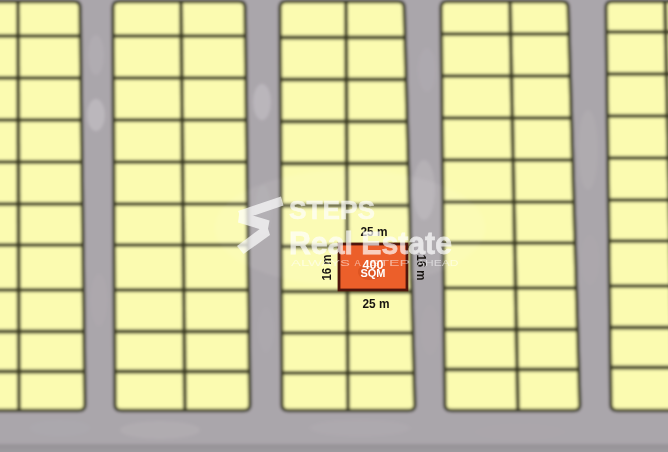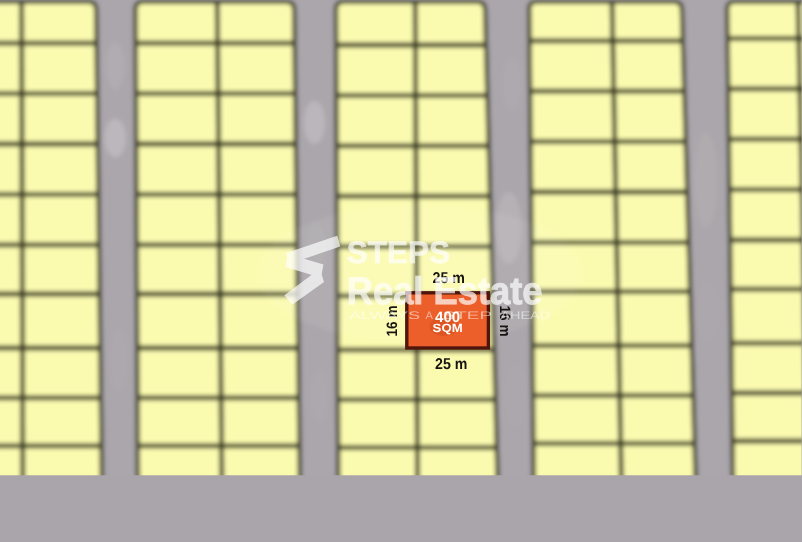--- a/index.html
+++ b/index.html
@@ -1,14 +1,14 @@
 <!DOCTYPE html>
 <html><head><meta charset="utf-8"><style>
 html,body{margin:0;padding:0;background:#a9a5aa;}
-#wrap{position:relative;width:668px;height:396px;overflow:hidden;}
+#wrap{position:relative;width:668px;height:452px;overflow:hidden;}
 </style></head>
 <body>
 <div id="wrap">
 <svg width="668" height="452" viewBox="0 0 668 452">
 <defs>
 <filter id="mapblur" x="-2%" y="-2%" width="104%" height="104%">
           <feGaussianBlur stdDeviation="1.8"></feGaussianBlur>
         </filter>
 <filter id="softblur" x="-10%" y="-10%" width="120%" height="120%">
           <feGaussianBlur stdDeviation="0.5"></feGaussianBlur>

